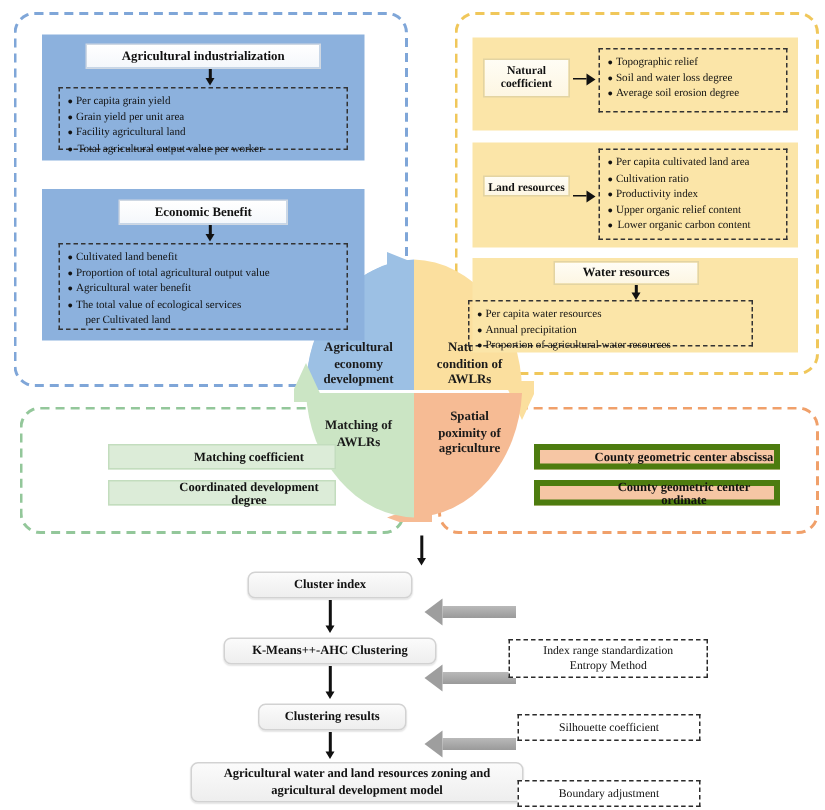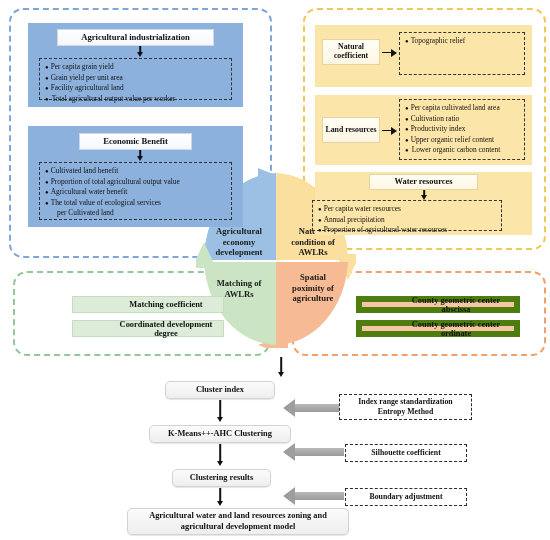--- a/index.html
+++ b/index.html
@@ -57,42 +57,42 @@
   .rarrow .stem{height:1.8px;background:#111;}
   .rarrow .head{width:0;height:0;border-top:4px solid transparent;border-bottom:4px solid transparent;border-left:6px solid #111;}
 
   
   .bar{
     position:absolute;box-sizing:border-box;
     display:flex;align-items:center;justify-content:center;
     font-weight:bold;font-size:8.4px;text-align:center;padding-left:36px;
   }
   .bar.g{background:#dcecd8;border:1px solid #c3ddbe;}
-  .bar.o{background:#f6c6a4;border:6px solid #4d7c0f;}
+  .bar.o{background:#f6c6a4;border:4px solid #4d7c0f;}
 
   
   #cycle{position:absolute;left:196px;top:168px;width:160px;height:180px;}
   .quadlabel{
     position:absolute;text-align:center;font-weight:bold;font-size:8.6px;
     line-height:1.25;color:#1a1a1a;
   }
 
   
   .fbox{
     position:absolute;box-sizing:border-box;border-radius:5px;
     background:linear-gradient(180deg,#fbfbfb 0%,#eeeeee 100%);
     border:1px solid #d2d2d2;
     display:flex;align-items:center;justify-content:center;text-align:center;
     font-weight:bold;font-size:8.4px;line-height:1.25;
     box-shadow:0 1px 1px rgba(0,0,0,.10);
   }
   .dbox{
     position:absolute;box-sizing:border-box;border:1.5px dashed #2b2b2b;
     display:flex;align-items:center;justify-content:center;text-align:center;
-    font-weight:bold;font-size:7.8px;line-height:1.3;background:#fff;
+    font-weight:normal;font-size:7.8px;line-height:1.3;background:#fff;margin-top:32px;
   }
   .garrow{position:absolute;display:flex;align-items:center;}
   .garrow .ghead{width:0;height:0;border-top:9px solid transparent;border-bottom:9px solid transparent;border-right:12px solid #9e9e9e;}
   .garrow .gstem{height:8px;background:linear-gradient(180deg,#b9b9b9 0%,#9a9a9a 100%);}
 </style>
 </head>
 <body>
 
 <div class="region blue" style="left:9px;top:8px;width:259px;height:246px;"></div>
 <div class="region yellow" style="left:303px;top:8px;width:239px;height:238px;"></div>
@@ -165,43 +165,45 @@
 <div class="chip y" style="left:322px;top:39px;width:58px;height:26px;font-size:7.8px;flex-direction:column;">
   <span style="white-space:pre-line;">Natural coefficient</span>
 </div>
 <div class="rarrow" style="left:382px;top:48px;width:15px;height:9px;">
   <div class="stem" style="width:9px;"></div>
     <div class="head"></div>
 </div>
 <div class="dotbox" style="left:399px;top:32px;width:126px;height:43px;">
   <ul>
     <li>Topographic relief</li>
+    <li>Soil and water loss degree</li>
+    <li>Average soil erosion degree</li>
   </ul>
 </div>
 
 <div class="panel yellowp" style="left:315px;top:95px;width:217px;height:70px;"></div>
-<div class="chip y" style="left:322px;top:117px;width:58px;height:26px;font-size:7.8px;flex-direction:column;">
+<div class="chip y" style="left:322px;top:117px;width:58px;height:14px;font-size:7.8px;flex-direction:column;justify-content:flex-end;">
   <span style="white-space:pre-line;">Land resources</span>
 </div>
 <div class="rarrow" style="left:382px;top:126px;width:15px;height:9px;">
   <div class="stem" style="width:9px;"></div>
     <div class="head"></div>
 </div>
 <div class="dotbox" style="left:399px;top:99px;width:126px;height:61px;">
   <ul>
     <li>Per capita cultivated land area</li>
     <li>Cultivation ratio</li>
     <li>Productivity index</li>
     <li>Upper organic relief content</li>
     <li class="sp">Lower organic carbon content</li>
   </ul>
 </div>
 
 <div class="panel yellowp" style="left:315px;top:172px;width:217px;height:63px;"></div>
-<div class="chip y" style="left:369px;top:174px;width:109px;height:16px;font-size:8.4px;">Water resources</div>
+<div class="chip y" style="left:369px;top:174px;width:97px;height:16px;font-size:8.4px;">Water resources</div>
 <div class="darrow" style="left:419px;top:190px;width:10px;height:12px;">
   <div class="stem" style="top:0;height:6px;"></div>
     <div class="head" style="top:5px;"></div>
 </div>
 <div class="dotbox" style="left:312px;top:200px;width:190px;height:31px;">
   <ul>
     <li>Per capita water resources</li>
     <li>Annual precipitation</li>
     <li>Proportion of agricultural water resources</li>
   </ul>

